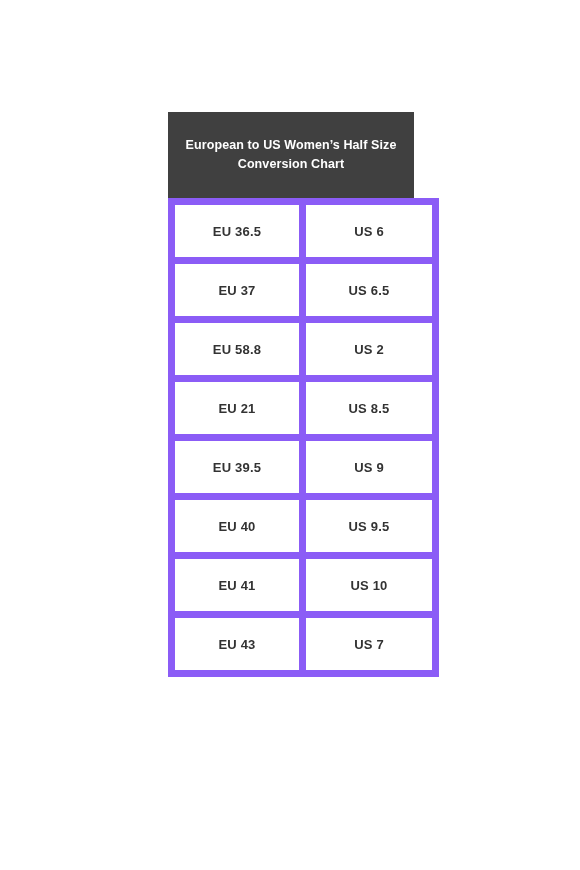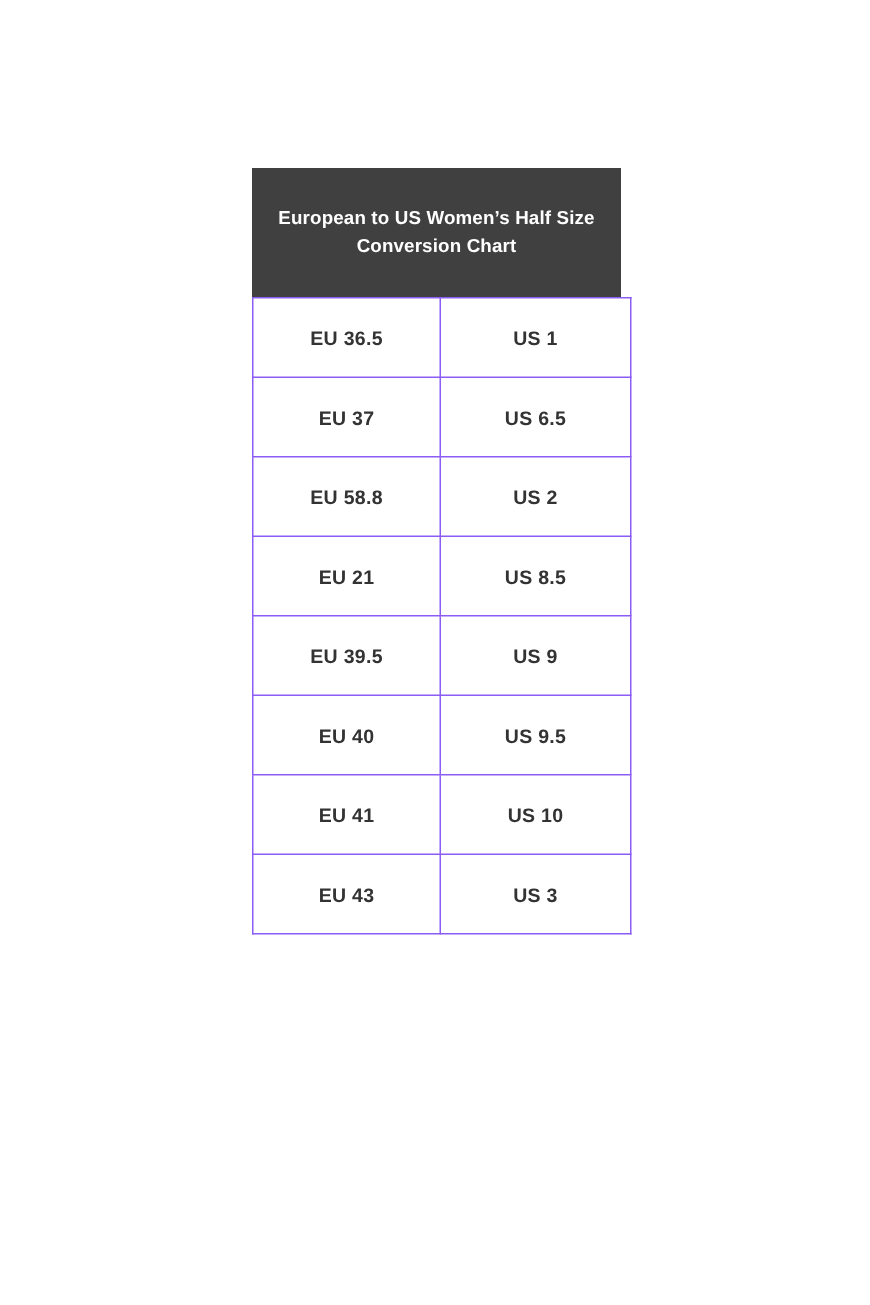--- a/index.html
+++ b/index.html
@@ -41,21 +41,21 @@
     white-space: pre-line;
   }
 
   .chart-table {
     border-collapse: collapse;
     width: 246px;
     table-layout: fixed;
   }
   .chart-table td {
     height: 50px;
-    border: 1px solid #8b5cf6;
+    border: 7px solid #8b5cf6;
     text-align: center;
     vertical-align: middle;
     font-size: 13px;
     font-weight: 700;
     color: #333333;
     background: #ffffff;
     letter-spacing: 0.2px;
   }
   .chart-table td.col-eu { width: 122px; }
   .chart-table td.col-us { width: 124px; }
@@ -67,21 +67,21 @@
 
   <div class="chart-header">
     <div class="chart-header-text">European to US Women’s Half Size
 Conversion Chart</div>
   </div>
 
   <table class="chart-table">
     <tbody>
       <tr>
         <td class="col-eu">EU 36.5</td>
-        <td class="col-us">US 1</td>
+        <td class="col-us">US 6</td>
       </tr>
       <tr>
         <td class="col-eu">EU 37</td>
         <td class="col-us">US 6.5</td>
       </tr>
       <tr>
         <td class="col-eu">EU 58.8</td>
         <td class="col-us">US 2</td>
       </tr>
       <tr>
@@ -95,18 +95,18 @@
       <tr>
         <td class="col-eu">EU 40</td>
         <td class="col-us">US 9.5</td>
       </tr>
       <tr>
         <td class="col-eu">EU 41</td>
         <td class="col-us">US 10</td>
       </tr>
       <tr>
         <td class="col-eu">EU 43</td>
-        <td class="col-us">US 3</td>
+        <td class="col-us">US 7</td>
       </tr>
     </tbody>
   </table>
 
 </div>
 
 </body></html>

